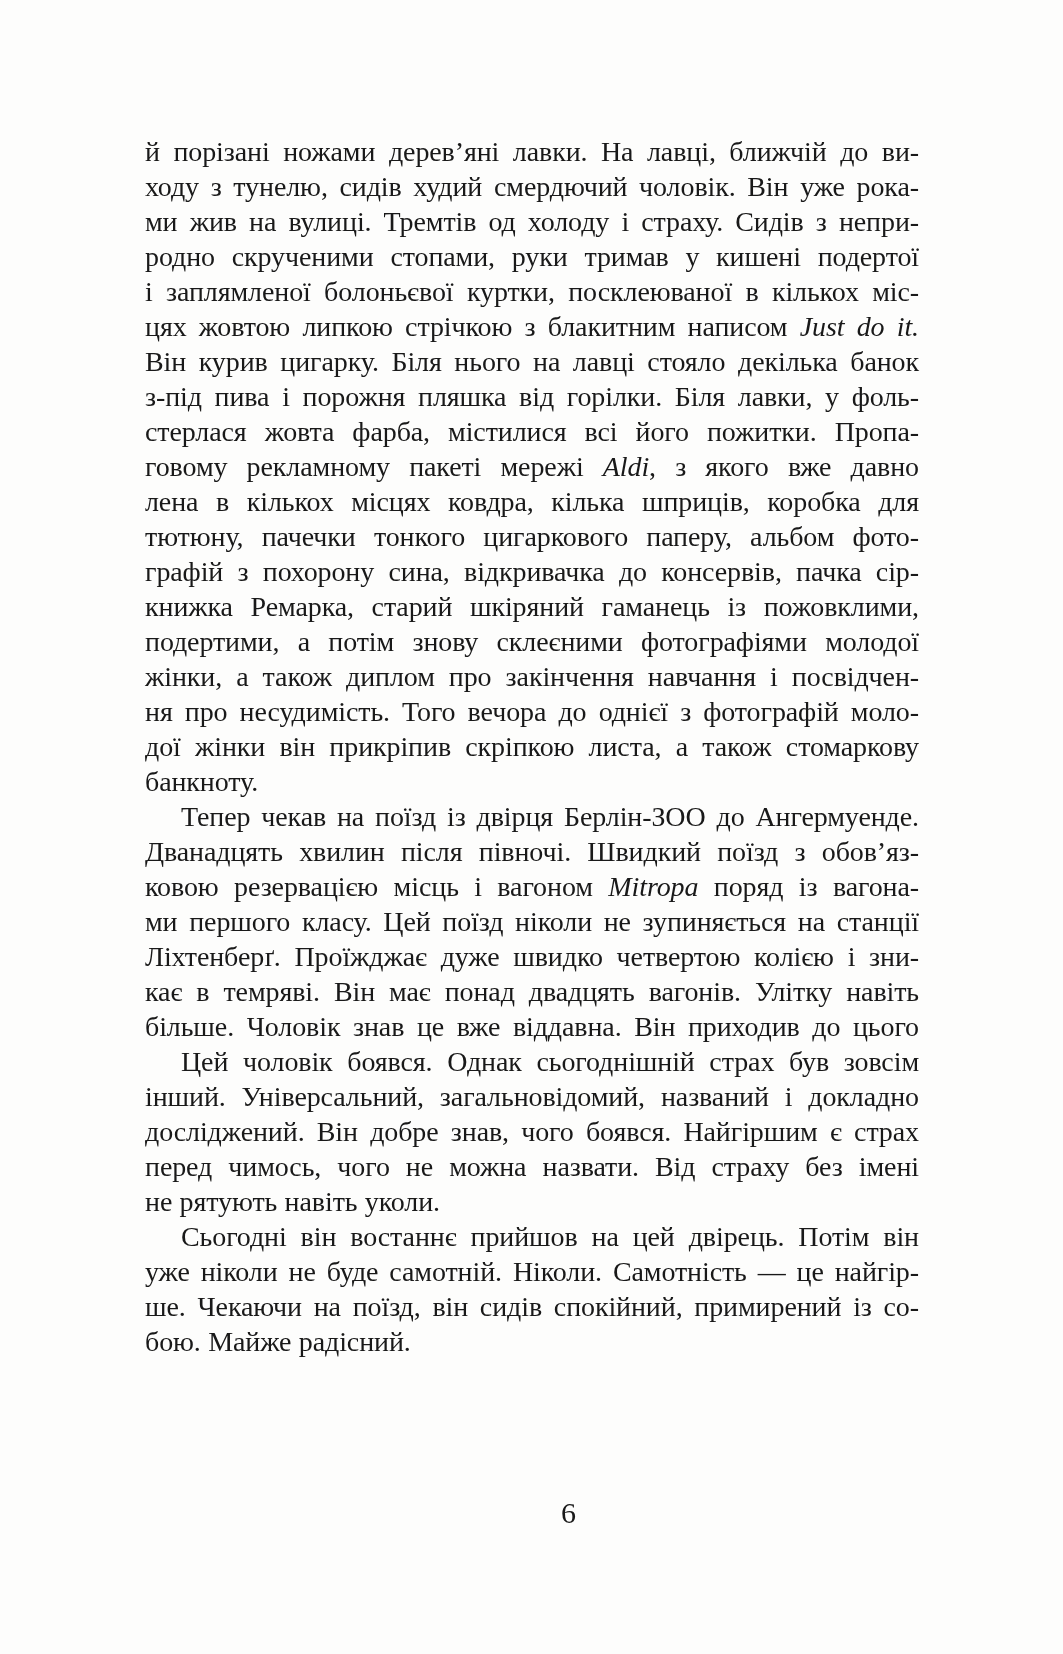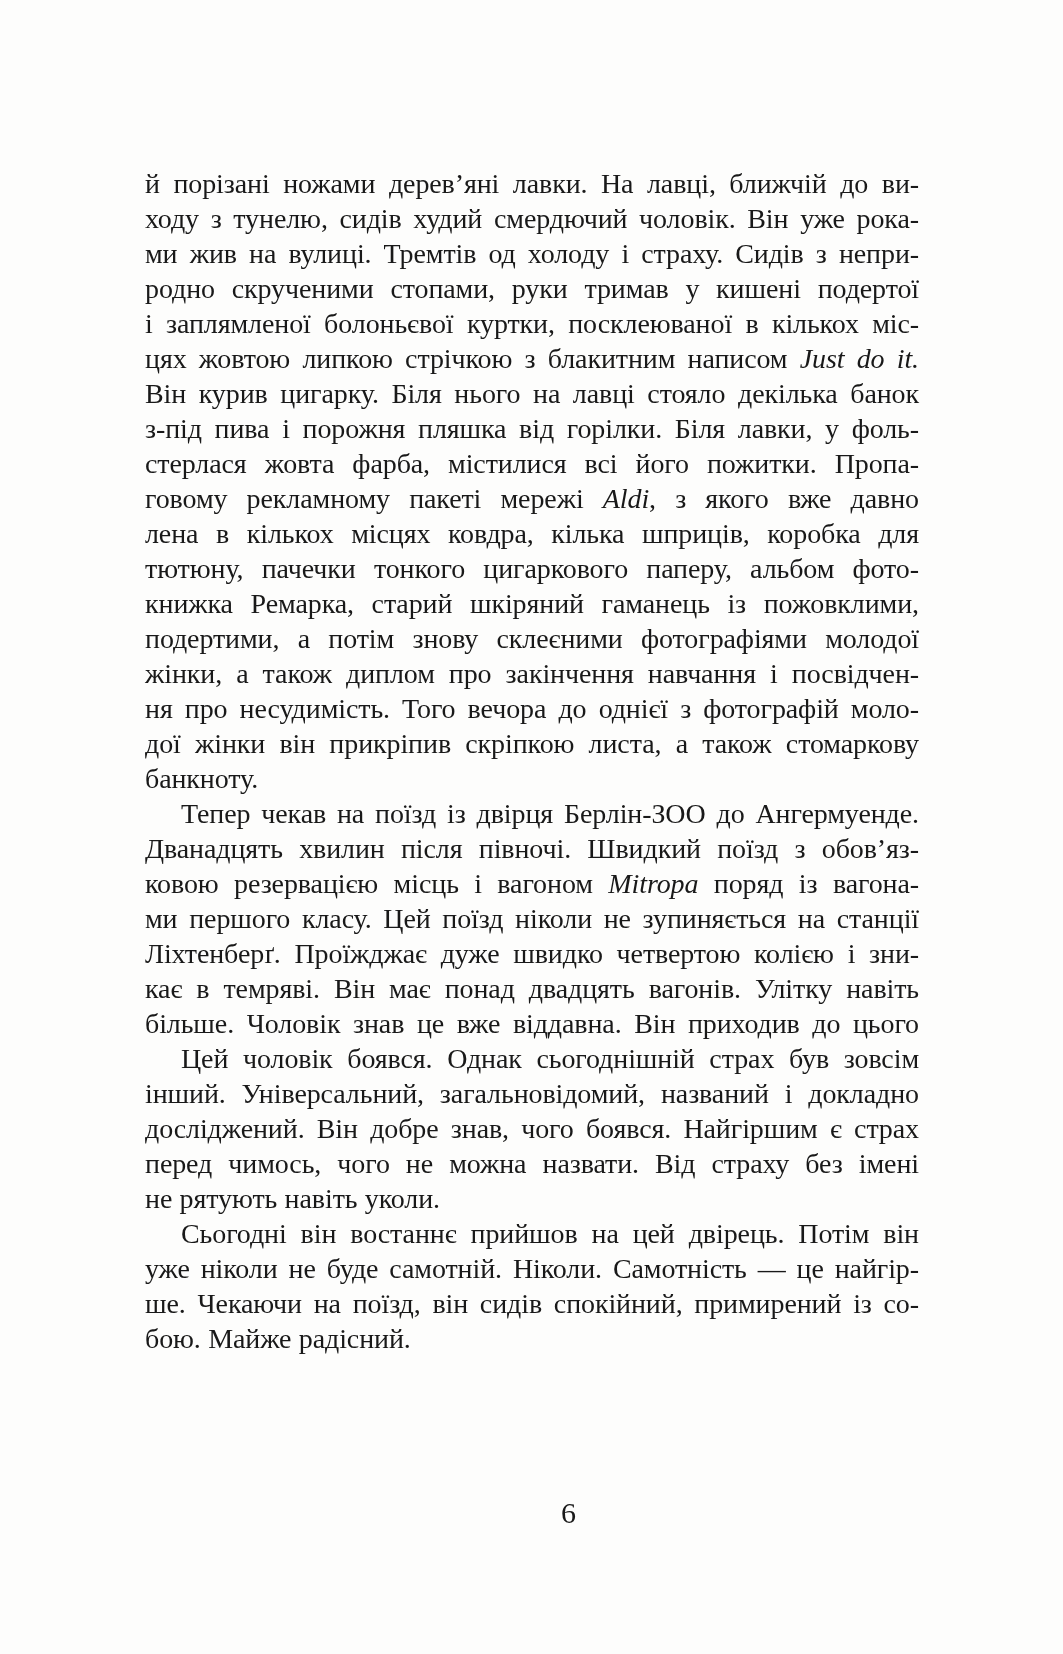--- a/index.html
+++ b/index.html
@@ -15,21 +15,21 @@
     position: relative;
     overflow: hidden;
   }
   .page {
     position: absolute;
     inset: 0;
   }
   .text-block {
     position: absolute;
     left: 145px;
-    top: 166px;
+    top: 134px;
     width: 774px;
   }
   .line {
     font-size: 28px;
     line-height: 35px;
     height: 35px;
     text-align: justify;
     text-align-last: justify;
     letter-spacing: -0.1px;
     word-spacing: 0.5px;
@@ -65,20 +65,21 @@
       <div class="line"><span>ми жив на вулиці. Тремтів од холоду і страху. Сидів з непри-</span></div>
       <div class="line"><span>родно скрученими стопами, руки тримав у кишені подертої</span></div>
       <div class="line"><span>і заплямленої болоньєвої куртки, посклеюваної в кількох міс-</span></div>
       <div class="line"><span>цях жовтою липкою стрічкою з блакитним написом </span><em>Just do it.</em></div>
       <div class="line"><span>Він курив цигарку. Біля нього на лавці стояло декілька банок</span></div>
       <div class="line"><span>з-під пива і порожня пляшка від горілки. Біля лавки, у фоль-</span></div>
       <div class="line"><span>стерлася жовта фарба, містилися всі його пожитки. Пропа-</span></div>
       <div class="line"><span>говому рекламному пакеті мережі </span><em>Aldi</em><span>, з якого вже давно</span></div>
       <div class="line"><span>лена в кількох місцях ковдра, кілька шприців, коробка для</span></div>
       <div class="line"><span>тютюну, пачечки тонкого цигаркового паперу, альбом фото-</span></div>
+      <div class="line"><span>графій з похорону сина, відкривачка до консервів, пачка сір-</span></div>
       <div class="line"><span>книжка Ремарка, старий шкіряний гаманець із пожовклими,</span></div>
       <div class="line"><span>подертими, а потім знову склеєними фотографіями молодої</span></div>
       <div class="line"><span>жінки, а також диплом про закінчення навчання і посвідчен-</span></div>
       <div class="line"><span>ня про несудимість. Того вечора до однієї з фотографій моло-</span></div>
       <div class="line"><span>дої жінки він прикріпив скріпкою листа, а також стомаркову</span></div>
       <div class="line last"><span>банкноту.</span></div>
       <div class="line indent"><span>Тепер чекав на поїзд із двірця Берлін-ЗОО до Ангермуенде.</span></div>
       <div class="line"><span>Дванадцять хвилин після півночі. Швидкий поїзд з обов’яз-</span></div>
       <div class="line"><span>ковою резервацією місць і вагоном </span><em>Mitropa</em><span> поряд із вагона-</span></div>
       <div class="line"><span>ми першого класу. Цей поїзд ніколи не зупиняється на станції</span></div>

